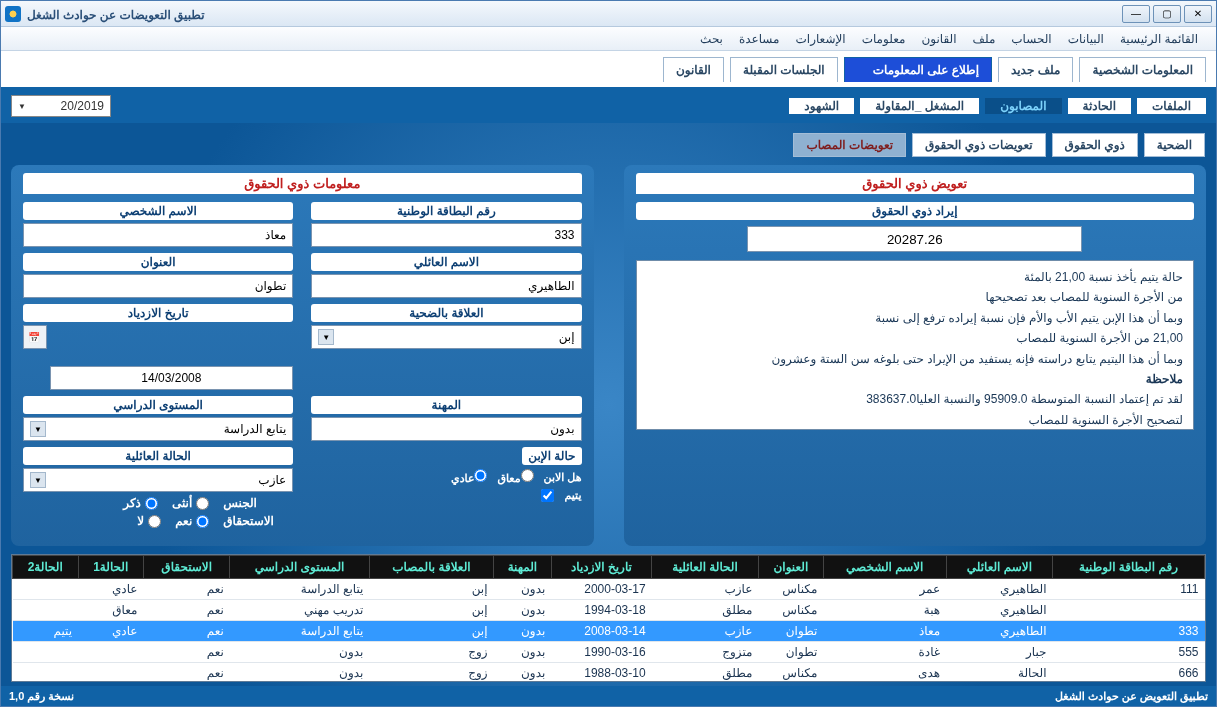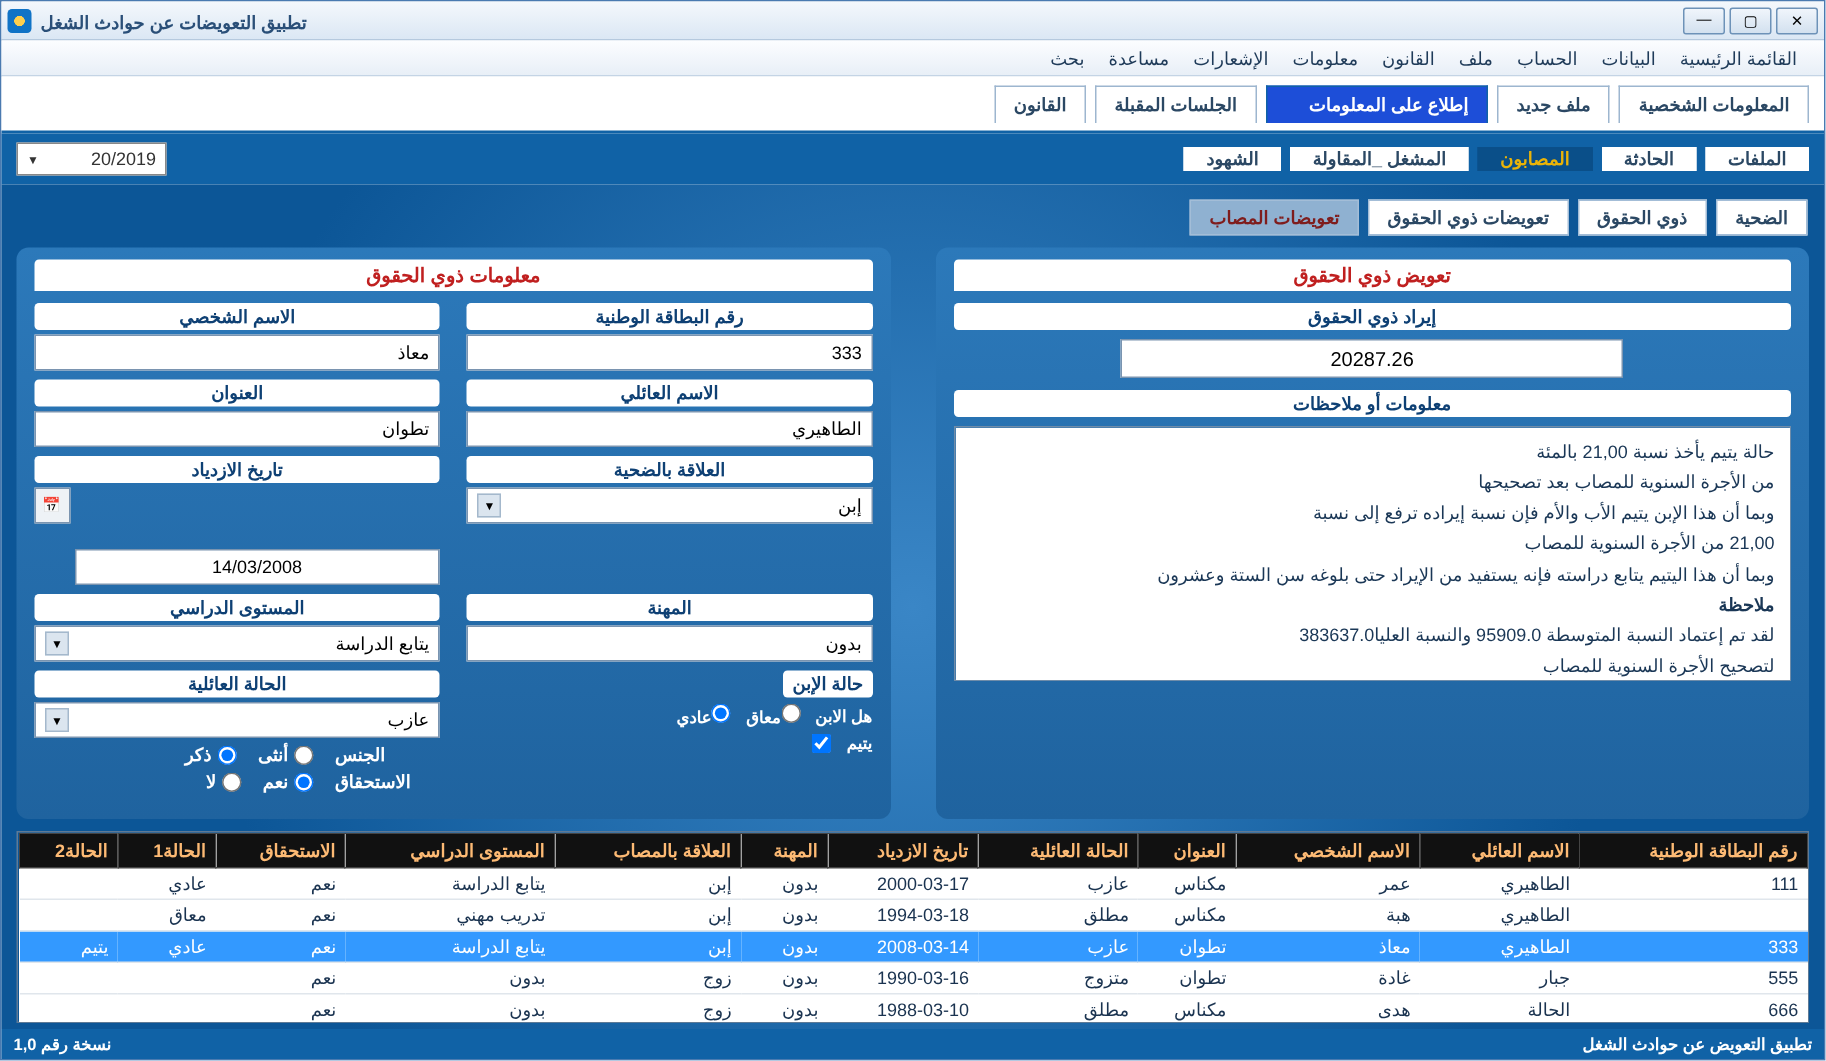--- a/index.html
+++ b/index.html
@@ -10,21 +10,21 @@
 .titlebar .controls { display: flex; gap: 3px; direction: ltr; }
 .titlebar .controls button { width: 28px; height: 18px; border: 1px solid #6d92b8; background: linear-gradient(#f0f5fb, #d3e1ef); border-radius: 2px; font-size: 10px; cursor: pointer; }
 .menubar { height: 24px; background: linear-gradient(#fcfdff, #e8eff7); display: flex; align-items: center; gap: 0; padding: 0 10px; border-bottom: 1px solid #c4d4e5; direction: rtl; }
 .menubar span { padding: 3px 8px; color: #1f3b59; cursor: pointer; }
 .tabsrow { height: 38px; background: #ffffff; display: flex; justify-content: flex-start; align-items: center; gap: 6px; padding: 6px 10px; border-bottom: 2px solid #1062a6; direction: rtl; }
 .tab-outer { padding: 5px 12px; border: 1px solid #9db6cf; background: #fff; color: #2b4864; font-weight: bold; border-bottom: none; cursor: pointer; }
 .tab-outer.active { background: #1d4ed8; color: #fff; border-color: #1062a6; padding-left: 28px; }
 .subbar { height: 34px; background: #1062a6; display: flex; align-items: center; justify-content: space-between; padding: 4px 10px; direction: rtl; }
 .subbar .subtabs { display: flex; gap: 6px; }
 .subtab { padding: 0 14px; background: #fff; color: #2b4864; font-weight: bold; cursor: pointer; border: 1px solid #fff; }
-.subtab.active { background: #0a4f89; color: #eab308; border-color: #0a4f89; }
+.subtab.active { background: #0a4f89; color: #7dd3fc; border-color: #0a4f89; }
 .subbar .select-year { width: 100px; height: 22px; background: #fff; border: 1px solid #888; display: flex; align-items: center; justify-content: space-between; padding: 0 6px; color: #333; direction: ltr; }
 .subbar .select-year .arrow { font-size: 8px; }
 .main { flex: 1; background: radial-gradient(circle at center, #3a86c6 0%, #0c5697 70%); padding: 10px 10px 4px 10px; display: flex; flex-direction: column; gap: 8px; overflow: hidden; }
 .inner-tabs { display: flex; gap: 6px; direction: rtl; margin-right: 1px; }
 .inner-tab { padding: 4px 12px; background: #fff; color: #2b4864; font-weight: bold; cursor: pointer; border: 1px solid #a3bdd7; }
 .inner-tab.active { background: #8fb1d1; color: #7f1d1d; margin-left: 16px; }
 .panels { display: flex; gap: 30px; flex-direction: row-reverse; }
 .panel { background: linear-gradient(#2c79ba, #1f639f); border-radius: 8px; padding: 8px 12px 12px; flex: 1; }
 .panel-title { text-align: center; background: #fff; color: #c02020; font-weight: bold; padding: 3px; border-radius: 3px 3px 0 0; margin-bottom: 8px; font-size: 13px; }
 .form-grid { display: grid; grid-template-columns: 1fr 1fr; gap: 0 18px; direction: rtl; }
@@ -41,21 +41,21 @@
 .son-box { color: #fff; font-weight: bold; }
 .son-box .son-title { background: #fff; color: #0e4074; padding: 2px 6px; border-radius: 3px; display: inline-block; margin-bottom: 4px; }
 .son-box .row { display: flex; gap: 10px; align-items: center; margin-bottom: 4px; font-size: 11px; }
 .son-box input[type="checkbox"], .son-box input[type="radio"] { transform: scale(1); }
 .panel-right .panel-sub-title { text-align: center; background: #fff; color: #0e4074; font-weight: bold; padding: 2px; border-radius: 3px; margin-bottom: 6px; }
 .panel-right .big-input { width: 60%; margin: 0 auto 8px; display: block; text-align: center; height: 26px; border: 1px solid #7a94b0; direction: ltr; }
 .notes-wrap { background: #fff; border: 1px solid #6f8ca9; height: 170px; overflow: auto; padding: 6px 10px; text-align: right; direction: rtl; color: #1a3756; line-height: 1.7; }
 .notes-wrap .note-head { font-weight: bold; }
 .table-wrap { background: #fff; border: 1px solid #5e7a96; height: 160px; overflow: auto; }
 table { width: 100%; border-collapse: collapse; font-size: 12px; direction: rtl; }
-thead th { background: #111; color: #fdba74; font-weight: bold; padding: 4px 6px; text-align: right; border: 1px solid #444; position: sticky; top: 0; white-space: nowrap; }
+thead th { background: #111; color: #5eead4; font-weight: bold; padding: 4px 6px; border: 1px solid #444; position: sticky; top: 0; white-space: nowrap; }
 tbody td { padding: 3px 6px; border-bottom: 1px solid #e0e6ec; text-align: right; color: #1a3350; white-space: nowrap; }
 tbody tr.selected td { background: #3399ff; color: #fff; }
 .statusbar { height: 20px; background: #1062a6; color: #fff; display: flex; justify-content: space-between; align-items: center; padding: 0 8px; font-size: 11px; font-weight: bold; }
 .icon-app { width: 16px; height: 16px; background: radial-gradient(circle, #ffcf4d 30%, #1073c6 32%); border-radius: 3px; display: inline-block; }
 </style>
 </head>
 <body>
 
 <div class="window">
   <div class="titlebar">
@@ -199,21 +199,20 @@
                 </label>
             </div>
           </div>
         </div>
       </div>
 
       <div class="panel panel-right">
         <div class="panel-title">تعويض ذوي الحقوق</div>
         <div class="panel-sub-title">إيراد ذوي الحقوق</div>
         <input class="big-input" value="20287.26" style="">
-        <div class="panel-sub-title">معلومات أو ملاحظات</div>
         <div class="notes-wrap" id="notes-area">
             <div>حالة يتيم يأخذ نسبة 21,00 بالمئة</div>
             <div>من الأجرة السنوية للمصاب بعد تصحيحها</div>
             <div>وبما أن هذا الإبن يتيم الأب والأم فإن نسبة إيراده ترفع إلى نسبة</div>
             <div>21,00  من الأجرة السنوية للمصاب</div>
             <div>وبما أن هذا اليتيم يتابع دراسته فإنه يستفيد من الإيراد حتى بلوغه سن الستة وعشرون</div>
             <div class="note-head">ملاحظة</div>
             <div>لقد تم إعتماد النسبة المتوسطة   95909.0   والنسبة العليا383637.0</div>
             <div>لتصحيح الأجرة السنوية للمصاب</div>
           </div>

